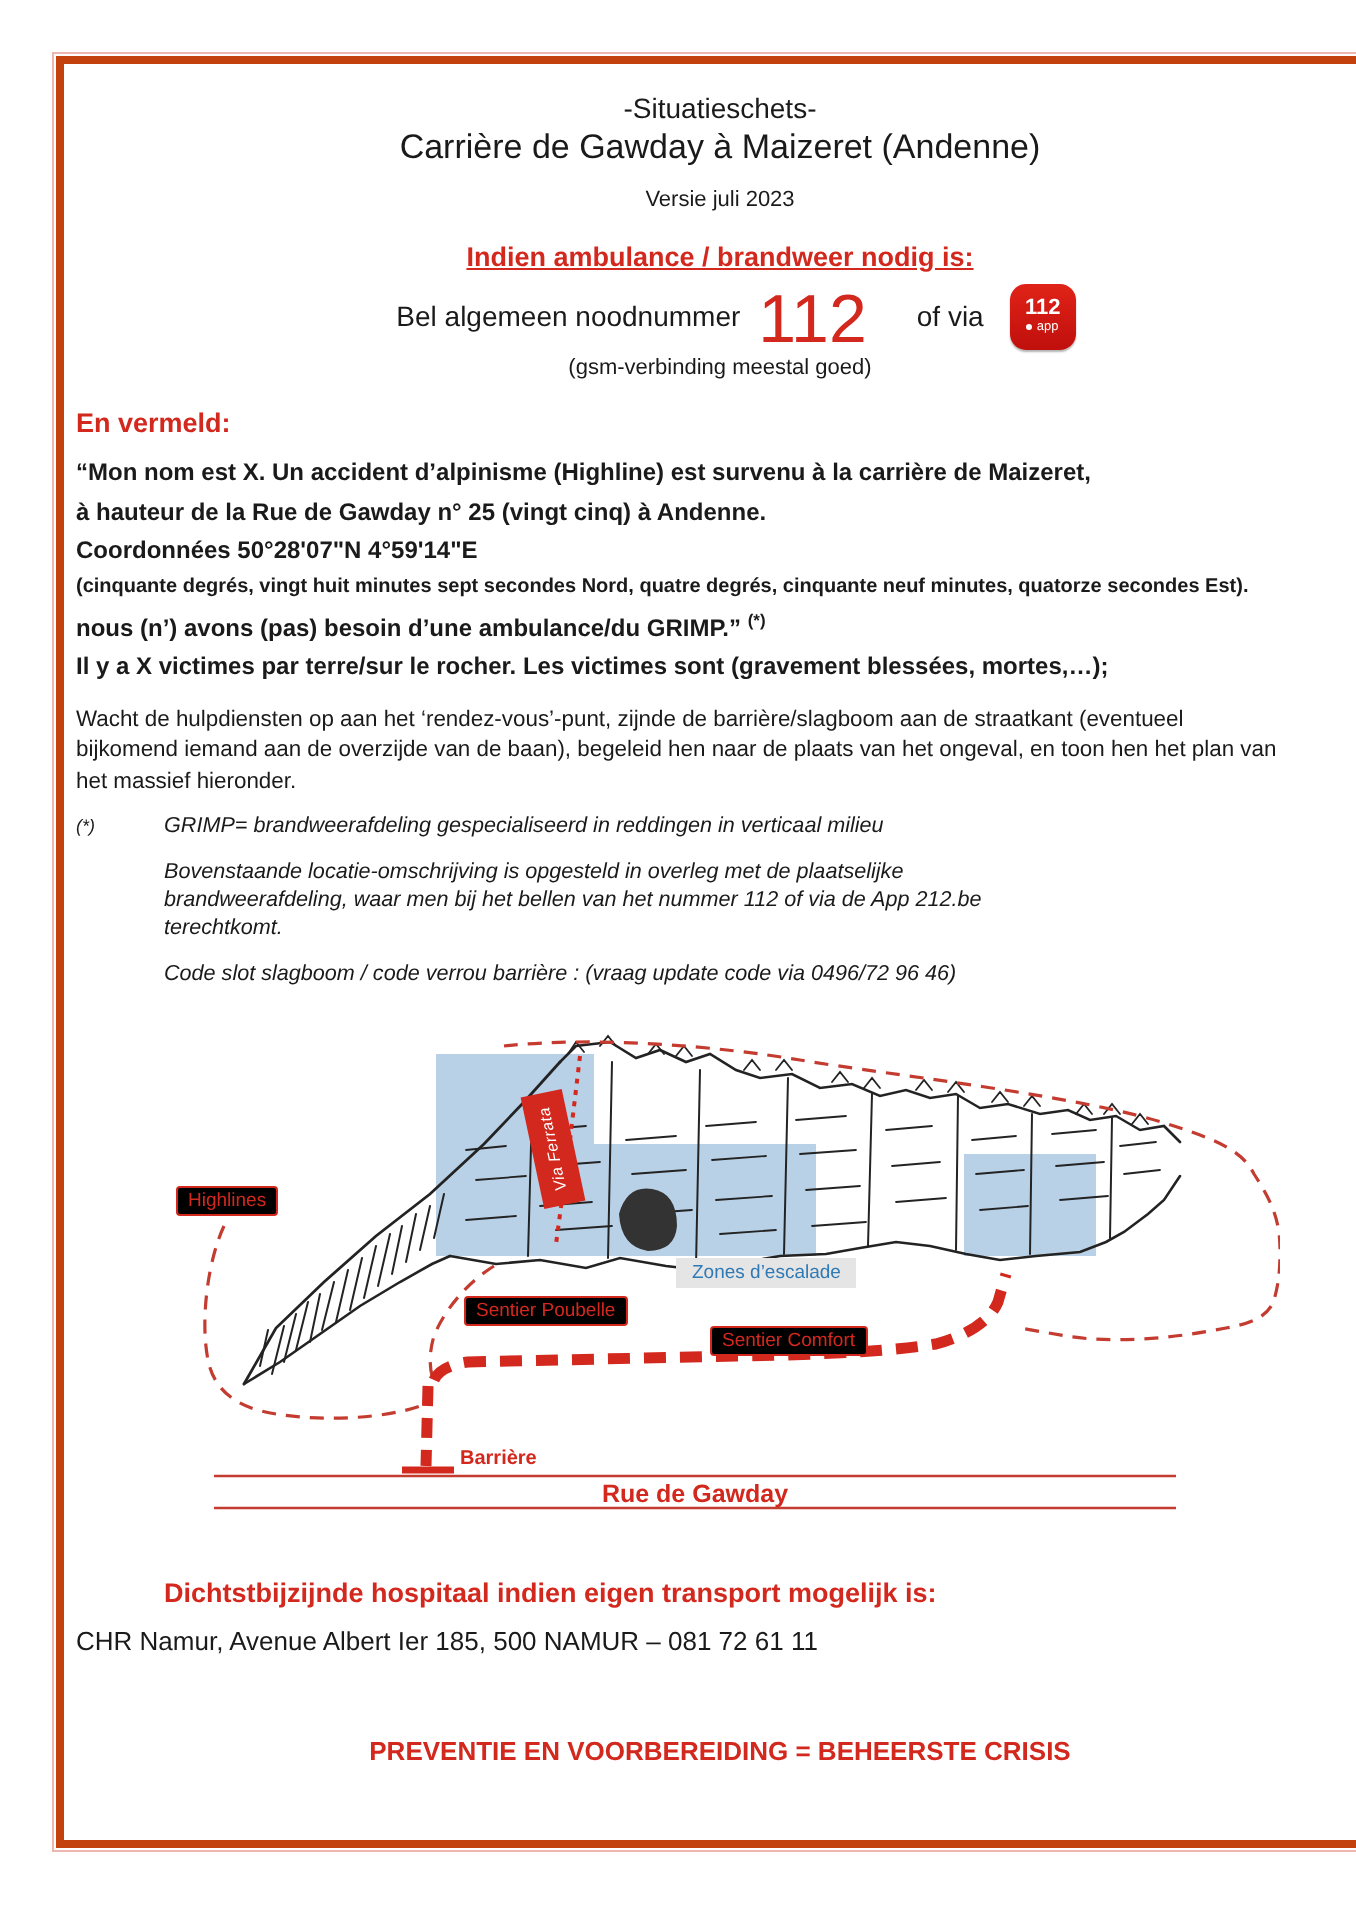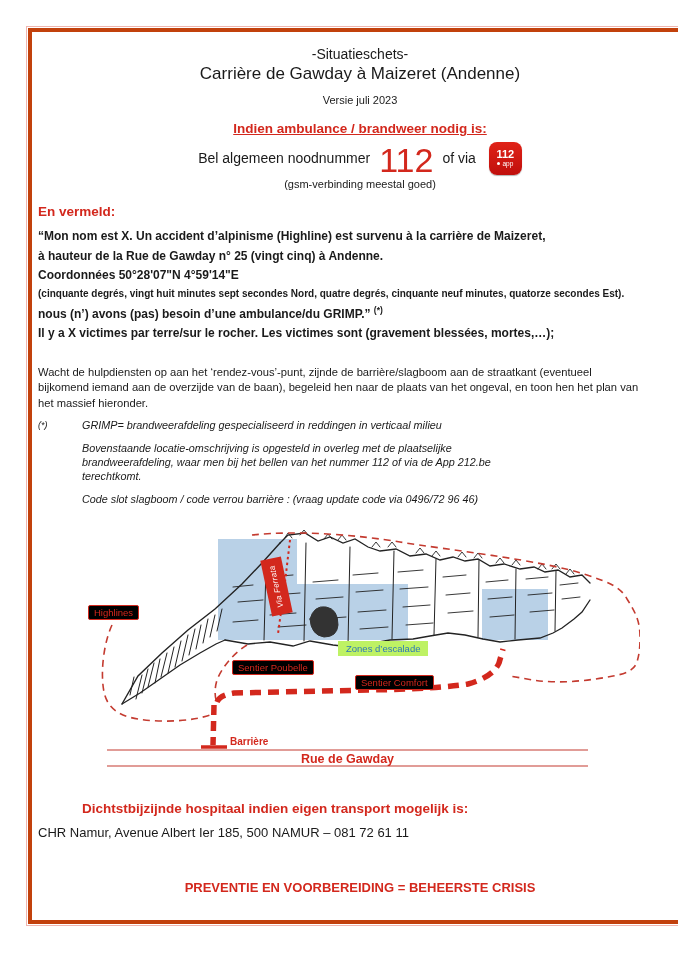--- a/index.html
+++ b/index.html
@@ -12,50 +12,50 @@
     border:4px solid #c2410c;outline:1px solid #efb5af;outline-offset:1px;
     box-sizing:border-box;padding:0 6px;
   }
   .center{text-align:center;}
   .red{color:#d3281d;}
   .schets{margin-top:14px;font-size:14px;}
   .title{margin-top:2px;font-size:17px;}
   .version{margin-top:10px;font-size:11px;}
   .emerg-heading{margin-top:15px;font-size:13.5px;font-weight:bold;text-decoration:underline;}
   .call-row{margin-top:5px;display:flex;align-items:center;justify-content:center;gap:9px;}
-  .call-txt{font-size:14px;}
+  .call-txt{font-size:14px;margin-left:16px;}
   .call-num{font-size:34px;color:#d3281d;line-height:1;position:relative;top:2px;}
   .badge112{
     width:33px;height:33px;border-radius:8px;margin-left:4px;
     background:linear-gradient(180deg,#e02318 0%,#c00f0c 100%);
     display:flex;flex-direction:column;align-items:center;justify-content:center;
     color:#fff;box-shadow:0 1px 1px rgba(0,0,0,.3);
   }
   .badge112 .b1{font-size:11px;font-weight:bold;line-height:11px;}
   .badge112 .b2{font-size:6.5px;line-height:7px;display:flex;align-items:center;gap:2px;}
   .badge112 .dot{width:3px;height:3px;border-radius:50%;background:#fff;display:inline-block;}
   .gsm{margin-top:3px;font-size:11px;}
   .vermeld{margin-top:14px;font-size:13.5px;font-weight:bold;}
   .script-block{margin-top:8px;}
   .bline{font-size:12px;font-weight:bold;line-height:19.5px;white-space:nowrap;}
   .sline{font-size:10px;font-weight:bold;line-height:15px;white-space:nowrap;}
   .fref{font-size:8.5px;font-weight:bold;}
-  .wait{margin-top:21px;font-size:11.2px;line-height:15.5px;max-width:601px;}
+  .wait{margin-top:9px;font-size:11.2px;line-height:15.5px;max-width:601px;}
   .foot{margin-top:7px;display:grid;grid-template-columns:44px 1fr;font-style:italic;font-size:10.8px;line-height:14px;}
   .foot .marker{font-size:9px;}
   .foot .entry{max-width:455px;}
   .foot .entry + .entry{margin-top:9px;}
   .sketch{position:relative;margin-top:21px;height:262px;}
   .sketch svg{position:absolute;left:0;top:0;}
   .sk-label{
     position:absolute;font-size:9.5px;color:#d3281d;background:#000000;
     border:1.3px solid #d3281d;border-radius:2px;padding:1px 5px;white-space:nowrap;
   }
   .zones{
-    position:absolute;font-size:9.5px;color:#2f79b5;background:#bef264;
+    position:absolute;font-size:9.5px;color:#2f79b5;background:#e5e5e5;
     padding:2px 8px;white-space:nowrap;
   }
   .via{
     position:absolute;left:228px;top:31px;width:21px;height:57px;background:#d3281d;
     transform:rotate(-12deg);display:flex;align-items:center;justify-content:center;
   }
   .via span{transform:rotate(-90deg);color:#fff;font-size:8px;font-style:italic;white-space:nowrap;letter-spacing:.3px;}
   .barriere{position:absolute;left:192px;top:209px;font-size:10px;font-weight:bold;color:#d3281d;white-space:nowrap;}
   .rue{position:absolute;left:69px;top:225px;width:481px;text-align:center;font-size:12.5px;font-weight:bold;color:#d3281d;}
   .hosp-heading{margin-top:12px;font-size:13.5px;font-weight:bold;margin-left:44px;}

